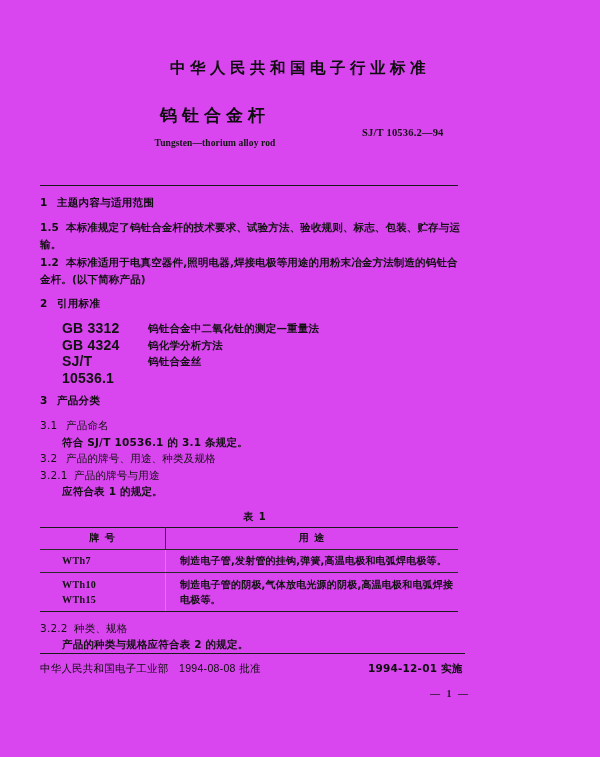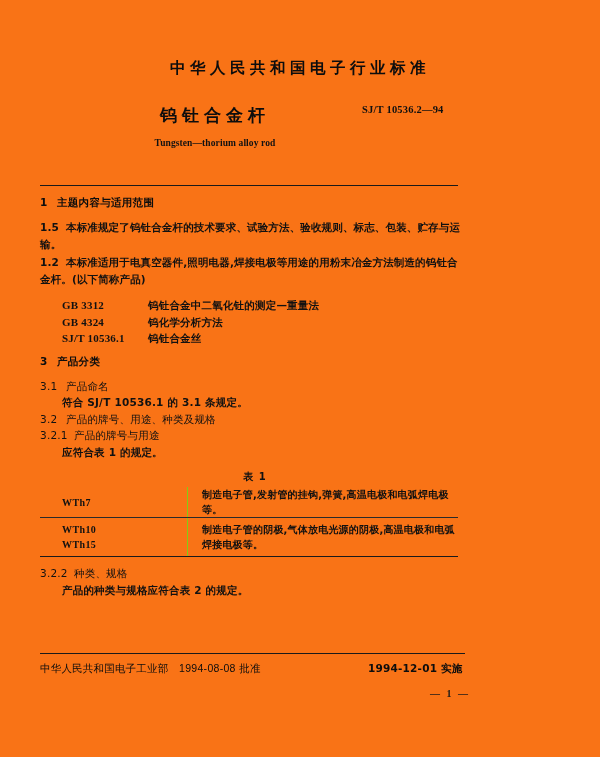--- a/index.html
+++ b/index.html
@@ -14,21 +14,21 @@
     font-family: "Liberation Sans", "DejaVu Sans", sans-serif;
     color: #111111;
     overflow: hidden;
   }
 
   .page {
     position: absolute;
     left: 0; top: 0;
     width: 600px;
     height: 757px;
-    background: #f97316;
+    background: #d946ef;
   }
 
   
   .masthead {
     position: absolute;
     left: 0;
     top: 58px;
     width: 600px;
     text-align: center;
   }
@@ -54,21 +54,21 @@
     text-align: center;
     font-size: 17px;
     font-weight: 700;
     letter-spacing: 5px;
     color: #0d0d0d;
     font-family: "DejaVu Sans", sans-serif;
   }
   .std-number {
     position: absolute;
     left: 362px;
-    top: 0;
+    top: 23px;
     font-size: 10.5px;
     font-weight: 700;
     letter-spacing: 0.2px;
     color: #101010;
     font-family: "Liberation Serif", serif;
   }
   .doc-title-en {
     position: absolute;
     left: 0;
     top: 34px;
@@ -138,22 +138,22 @@
     font-size: 10.5px;
     font-weight: 700;
     font-family: "DejaVu Sans", sans-serif;
     line-height: 16.5px;
     color: #111111;
     display: flex;
   }
   .ref-code {
     display: inline-block;
     width: 86px;
-    font-family: Liberation Serif, serif;
-    font-size: 11px;
+    font-family: Liberation Sans, sans-serif;
+    font-size: 14px;
     font-weight: 700;
     letter-spacing: 0.2px;
   }
   .ref-name { letter-spacing: 0.2px; }
 
   .sub {
     font-size: 10.5px;
     font-weight: 400;
     color: #111111;
     font-family: "DejaVu Sans", sans-serif;
@@ -294,20 +294,21 @@
 
     <div class="h1"><span class="num">1</span><span>主题内容与适用范围</span></div>
 
     <div class="para"><span class="num">1.5</span><span>本标准规定了钨钍合金杆的技术要求、试验方法、验收规则、标志、包装、贮存与运输。</span></div>
 
     <div class="para tight"><span class="num">1.2</span><span>本标准适用于电真空器件,照明电器,焊接电极等用途的用粉末冶金方法制造的钨钍合</span></div>
     <div class="para">金杆。(以下简称产品)</div>
 
     <div class="gap-sm"></div>
 
+    <div class="h1"><span class="num">2</span><span>引用标准</span></div>
 
     <div class="ref-list">
       <div class="ref-row">
         <span class="ref-code">GB 3312</span>
         <span class="ref-name">钨钍合金中二氧化钍的测定—重量法</span>
       </div>
       <div class="ref-row">
         <span class="ref-code">GB 4324</span>
         <span class="ref-name">钨化学分析方法</span>
       </div>
@@ -326,20 +327,24 @@
 
     <div class="sub"><span class="num">3.2</span><span>产品的牌号、用途、种类及规格</span></div>
 
     <div class="sub"><span class="num wide">3.2.1</span><span>产品的牌号与用途</span></div>
     <div class="indent">应符合表 1 的规定。</div>
 
     <div class="table-caption">表 1</div>
 
     <table class="spec">
       <tbody>
+        <tr class="head">
+          <th class="c1">牌    号</th>
+          <th class="c2">用           途</th>
+        </tr>
         <tr class="r1">
           <td class="c1">WTh7</td>
           <td class="c2">制造电子管,发射管的挂钩,弹簧,高温电极和电弧焊电极等。</td>
         </tr>
         <tr class="r2">
           <td class="c1">
             <span class="grade-stack">
               <span>WTh10</span>
               <span>WTh15</span>
             </span>

